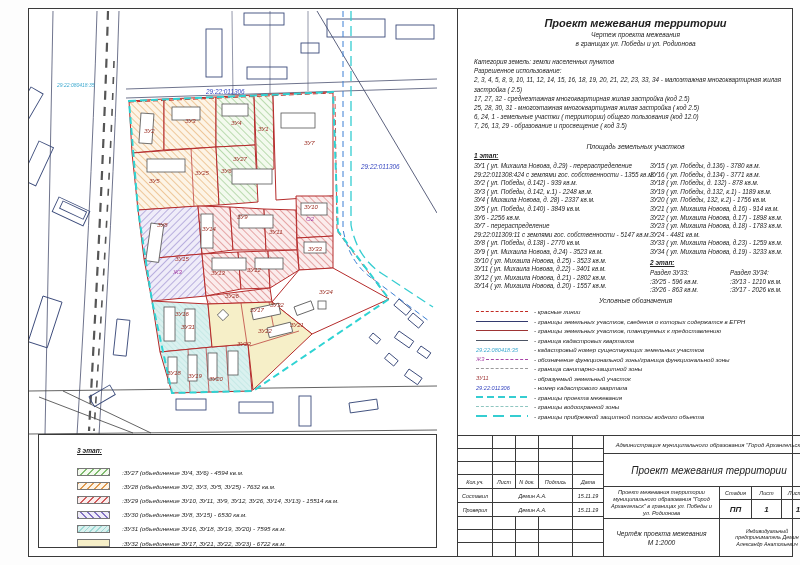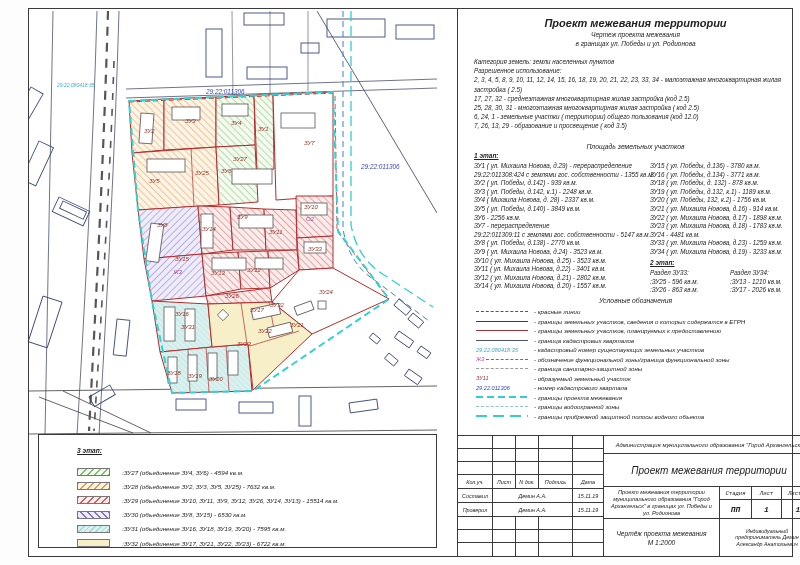--- a/index.html
+++ b/index.html
@@ -53,21 +53,21 @@
   .stamp{position:absolute;left:0;top:426px;width:356px;height:121px;border-top:1.2px solid #3a3a3a;display:flex;font-style:italic;}
   .stamp .cell{border-right:0.8px solid #3a3a3a;border-bottom:0.8px solid #3a3a3a;display:flex;align-items:center;justify-content:center;text-align:center;overflow:hidden;}
   .stL{width:146px;display:grid;grid-template-columns:35px 23px 23px 34px 31px;grid-template-rows:13px 13px 13px 14px 14px 14px 13px 13px 14px;}
   .stL .cell{font-size:5.4px;}
   .stR{width:210px;display:flex;flex-direction:column;}
   .st-org{height:18px;font-size:5.9px;border-bottom:0.8px solid #3a3a3a;display:flex;align-items:center;justify-content:center;text-align:center;padding:0 4px;}
   .st-doc{height:33px;font-size:10px;border-bottom:0.8px solid #3a3a3a;display:flex;align-items:center;justify-content:center;}
   .st-mid{height:32px;display:flex;border-bottom:0.8px solid #3a3a3a;}
   .st-desc{width:116px;border-right:0.8px solid #3a3a3a;font-size:5.6px;line-height:7px;display:flex;align-items:center;justify-content:center;text-align:center;padding:0 3px;}
   .st-grid{width:94px;display:grid;grid-template-columns:32px 30px 32px;grid-template-rows:13px 19px;}
-  .st-grid .cell{font-size:5.6px;font-family:Liberation Mono, monospace;}
+  .st-grid .cell{font-size:5.6px;}
   .st-grid .val{font-size:8px;font-weight:bold;}
   .st-bot{height:37px;display:flex;}
   .st-draw{width:116px;border-right:0.8px solid #3a3a3a;display:flex;flex-direction:column;align-items:center;justify-content:center;font-size:6.6px;line-height:9px;}
   .st-contr{width:94px;display:flex;align-items:center;justify-content:center;text-align:center;font-size:5.3px;line-height:6.6px;padding:0 3px;}
   
   .ml-r{font:italic 6px "Liberation Sans",sans-serif;fill:#9b2d22;}
   .ml-p{font:italic 6px "Liberation Sans",sans-serif;fill:#a33aa3;}
   .ml-b{font:italic 6.4px "Liberation Sans",sans-serif;fill:#3646c0;}
   .ml-cy{font:italic 5px "Liberation Sans",sans-serif;fill:#3aa8cf;}
 </style>

